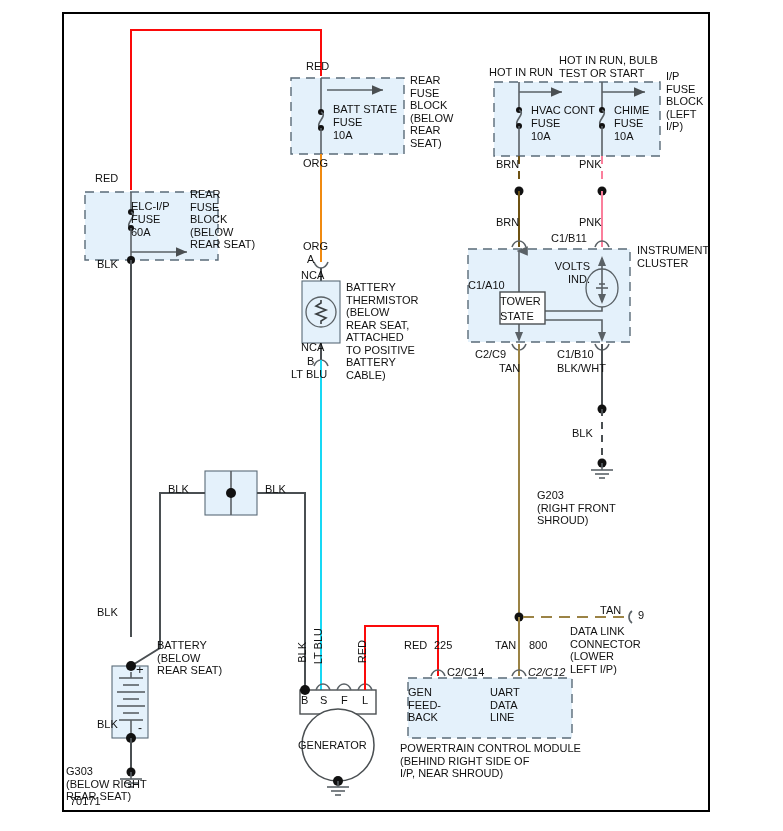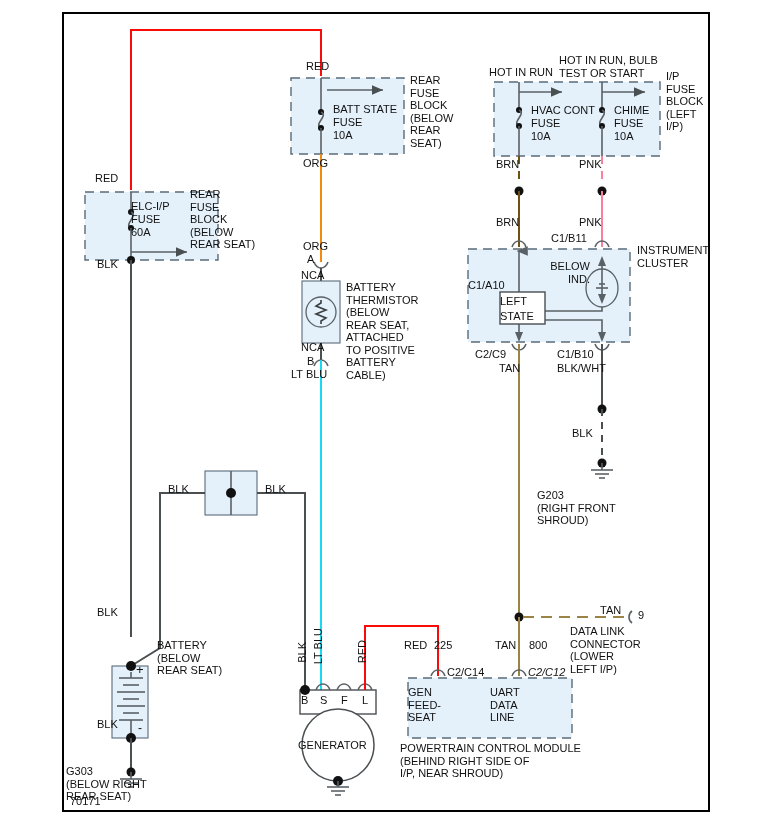--- a/index.html
+++ b/index.html
@@ -245,23 +245,23 @@
 I/P)</div>
 
   <div class="lbl" style="left:496px;top:158px;">BRN</div>
   <div class="lbl" style="left:579px;top:158px;">PNK</div>
   <div class="lbl" style="left:496px;top:216px;">BRN</div>
   <div class="lbl" style="left:579px;top:216px;">PNK</div>
   <div class="lbl" style="left:468px;top:232px;margin-top:47px;">C1/A10</div>
   <div class="lbl" style="left:551px;top:232px;">C1/B11</div>
   <div class="lbl" style="left:637px;top:244px;">INSTRUMENT
 CLUSTER</div>
-  <div class="lbl r" style="left:540px;top:260px;width:50px;">BELOW
+  <div class="lbl r" style="left:540px;top:260px;width:50px;">VOLTS
 IND.</div>
-  <div class="lbl c" style="left:500px;top:294px;width:45px;line-height:15px;font-size:11px;">LEFT
+  <div class="lbl c" style="left:500px;top:294px;width:45px;line-height:15px;font-size:11px;">TOWER
 STATE</div>
   <div class="lbl" style="left:475px;top:348px;">C2/C9</div>
   <div class="lbl" style="left:557px;top:348px;">C1/B10</div>
   <div class="lbl" style="left:499px;top:362px;">TAN</div>
   <div class="lbl" style="left:557px;top:362px;">BLK/WHT</div>
   <div class="lbl" style="left:572px;top:427px;">BLK</div>
   <div class="lbl c" style="left:537px;top:489px;width:130px;">G203
 (RIGHT FRONT
 SHROUD)</div>
 
@@ -288,21 +288,21 @@
   <div class="lbl c" style="left:298px;top:739px;width:80px;">GENERATOR</div>
 
   <div class="lbl" style="left:404px;top:639px;">RED</div>
   <div class="lbl" style="left:434px;top:639px;">225</div>
   <div class="lbl" style="left:495px;top:639px;">TAN</div>
   <div class="lbl" style="left:529px;top:639px;">800</div>
   <div class="lbl" style="left:447px;top:666px;">C2/C14</div>
   <div class="lbl" style="left:528px;top:666px;font-style:italic;">C2/C12</div>
   <div class="lbl c" style="left:408px;top:686px;width:62px;">GEN
 FEED-
-SEAT</div>
+BACK</div>
   <div class="lbl c" style="left:490px;top:686px;width:62px;">UART
 DATA
 LINE</div>
   <div class="lbl c" style="left:400px;top:742px;width:180px;">POWERTRAIN CONTROL MODULE
 (BEHIND RIGHT SIDE OF
 I/P, NEAR SHROUD)</div>
 
   <div class="lbl" style="left:600px;top:604px;">TAN</div>
   <div class="lbl" style="left:638px;top:609px;">9</div>
   <div class="lbl c" style="left:570px;top:625px;width:130px;">DATA LINK

